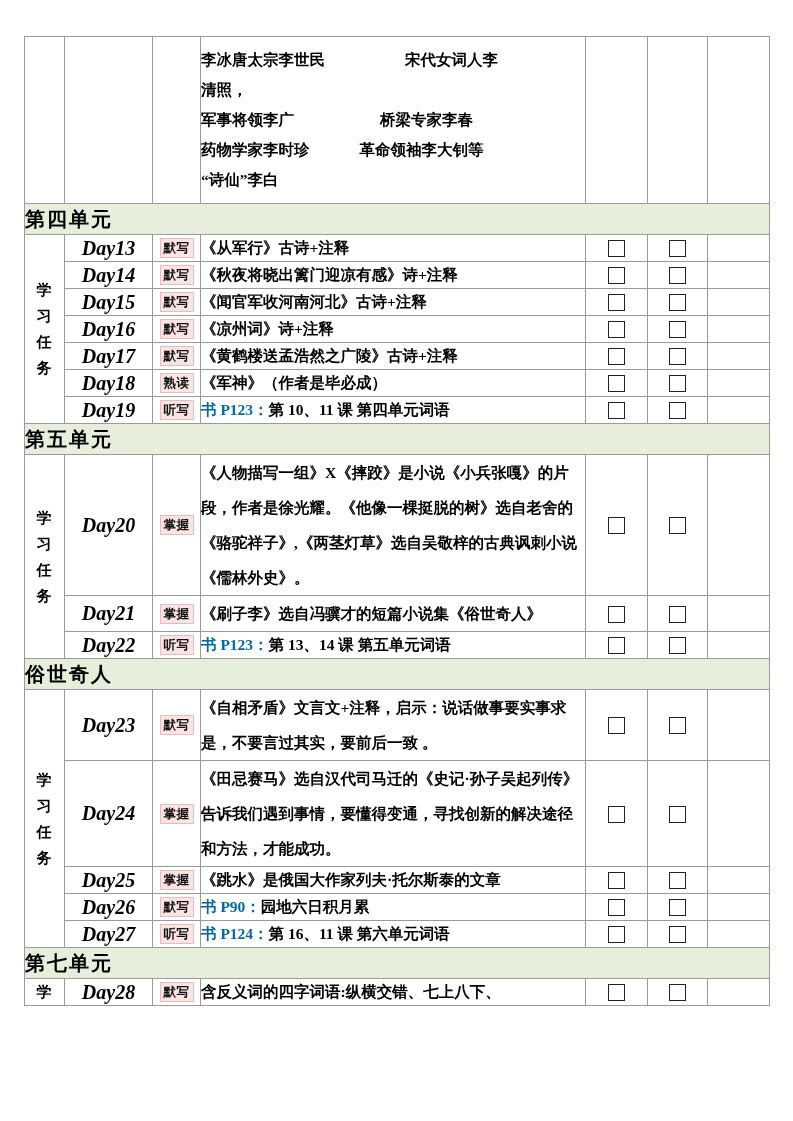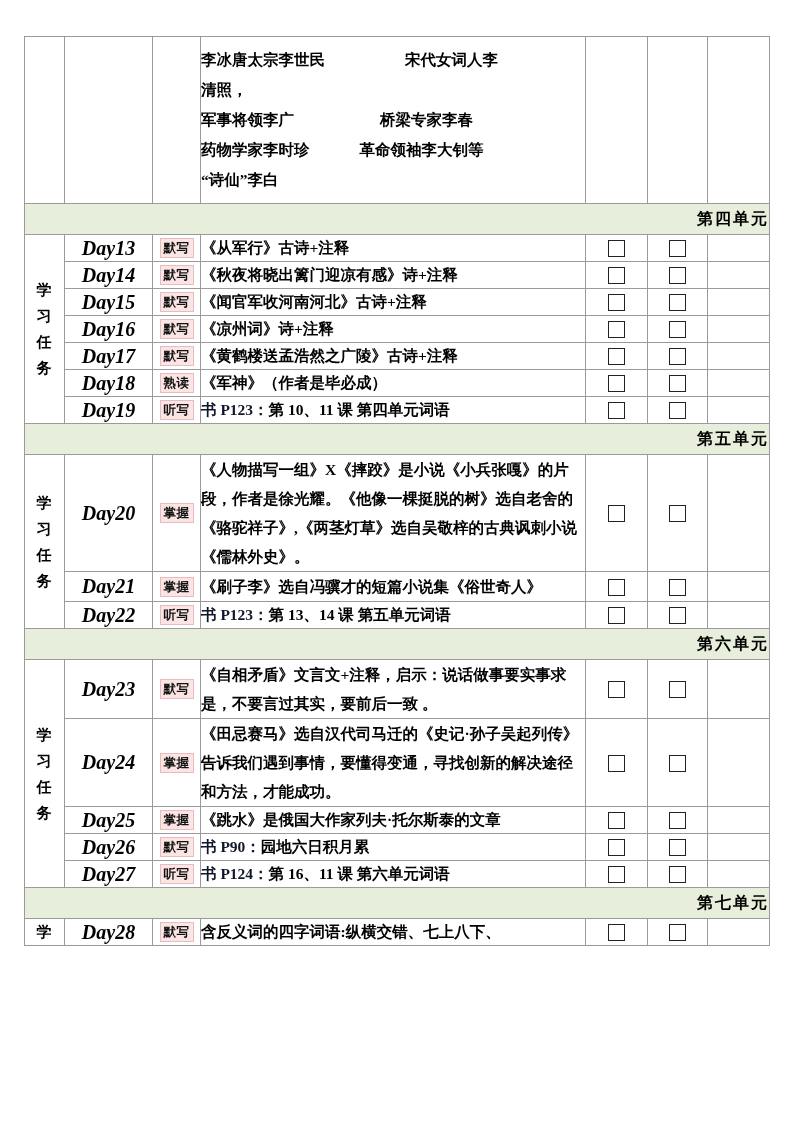--- a/index.html
+++ b/index.html
@@ -76,27 +76,27 @@
   }
 
   .content-cell {
     padding: 5px 8px 5px 10px;
     font-size: 15.5px;
     line-height: 26px;
     font-weight: bold;
     font-family: "Liberation Serif", "DejaVu Serif", serif;
     text-align: left;
   }
-  .content-cell.loose { line-height: 29px; border-radius: 20px; }
-  .book-ref { color: #0f172a; }
+  .content-cell.loose { line-height: 35px; border-radius: 20px; }
+  .book-ref { color: #0369a1; }
 
   .unit-row td {
     background: #e7efdc;
-    text-align: right;
-    font-size: 16px;
+    text-align: left;
+    font-size: 20px;
     font-weight: bold;
     line-height: 30px;
     letter-spacing: 2px;
   }
 
   .box-cell {
     text-align: center;
     vertical-align: middle;
   }
   .chk {
@@ -243,21 +243,21 @@
       <tr>
         <td class="day-cell">Day22</td>
         <td class="type-cell"><span class="type-tag">听写</span></td>
         <td class="content-cell"><span class="book-ref">书 P123：</span><span>第 13、14 课  第五单元词语</span></td>
         <td class="box-cell"><span class="chk"></span></td>
         <td class="box-cell"><span class="chk"></span></td>
         <td class="box-cell"></td>
       </tr>
 
       <tr class="unit-row">
-        <td colspan="7">第六单元</td>
+        <td colspan="7">俗世奇人</td>
       </tr>
 
       <tr>
         <td class="group-cell" rowspan="5">
           <span>学</span>
           <span>习</span>
           <span>任</span>
           <span>务</span>
         </td>
         <td class="day-cell">Day23</td>

